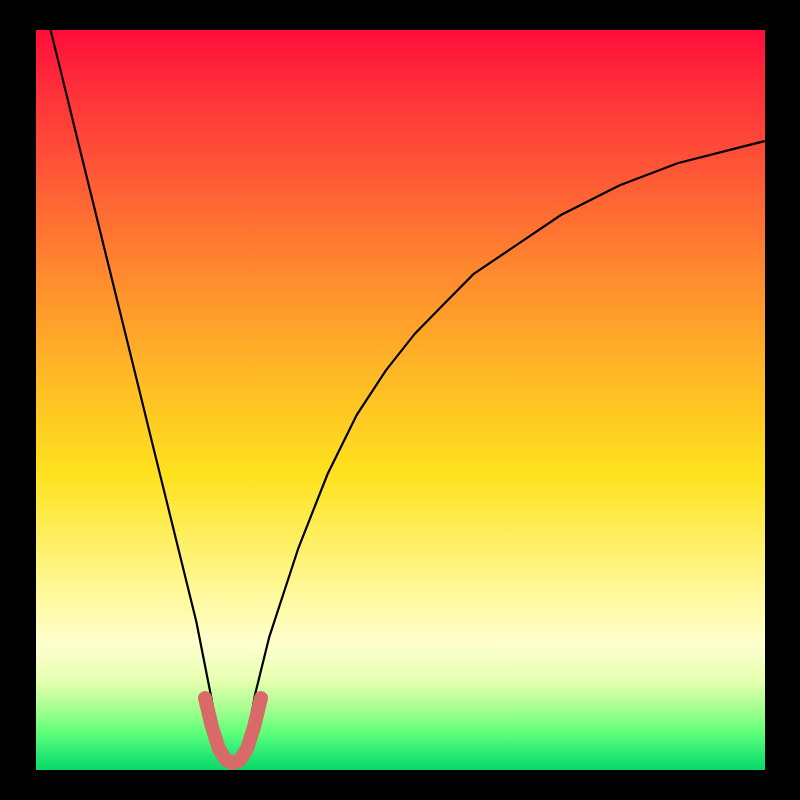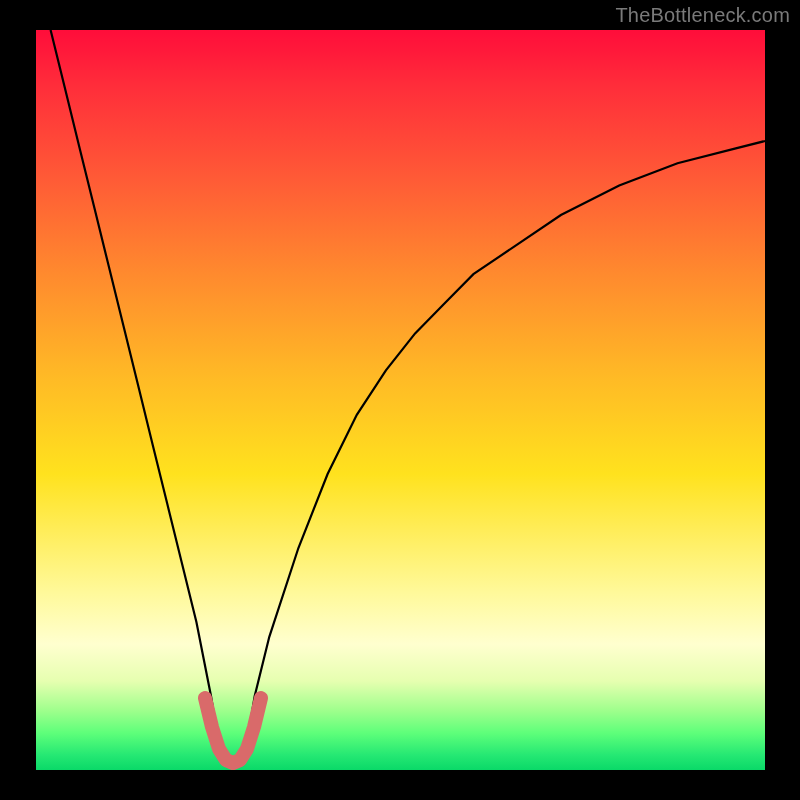--- a/index.html
+++ b/index.html
@@ -58,21 +58,20 @@
     top: 0;
     width: 729px;
     height: 740px;
     overflow: visible;
   }
 </style>
 </head>
 <body>
 
 <div class="frame">
-  <div class="watermark">TheBottleneck.com</div>
   <div class="plot">
     <svg class="curve" viewBox="0 0 729 740" preserveAspectRatio="none">
       <path fill="none" stroke="#000" stroke-width="2.2" d="M 14.6 0
                L 29.2 59.2
                L 43.7 118.4
                L 58.3 177.6
                L 72.9 236.8
                L 87.5 296
                L 102.1 355.2
                L 116.6 414.4

